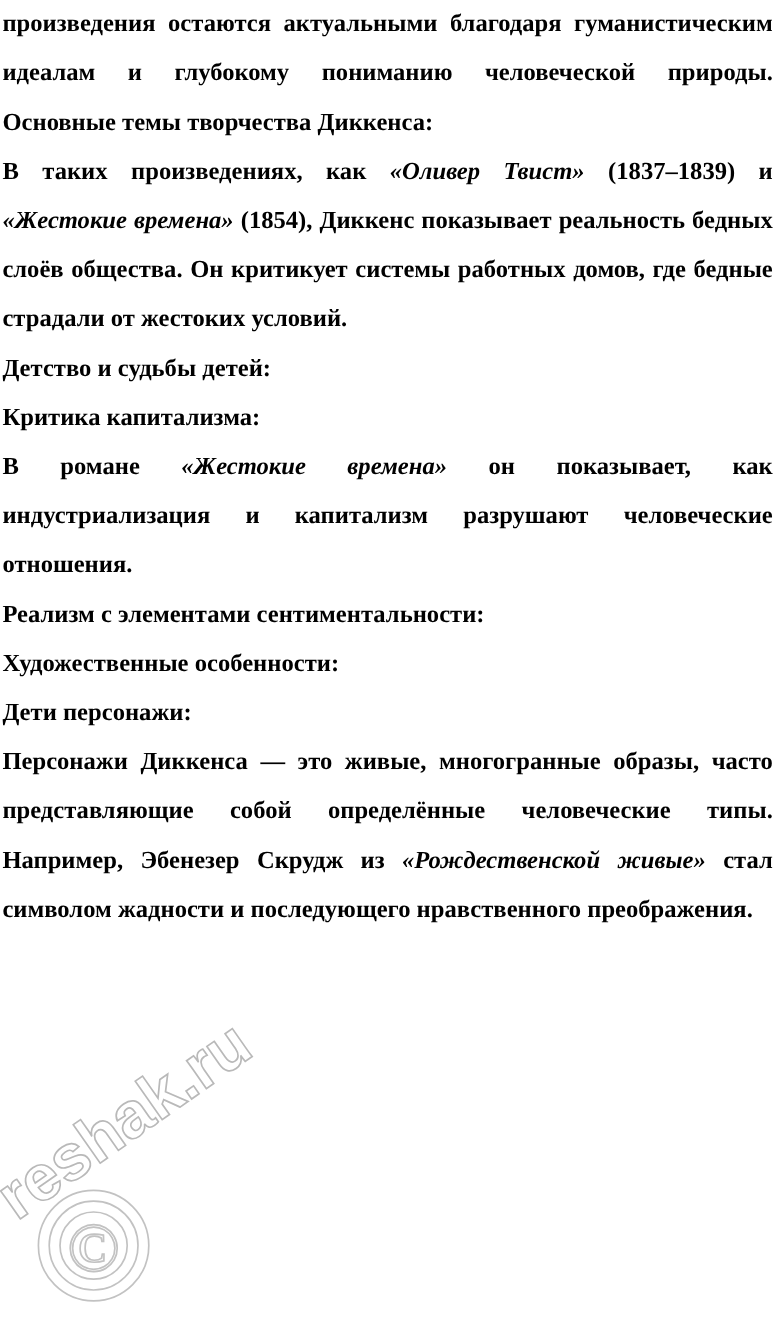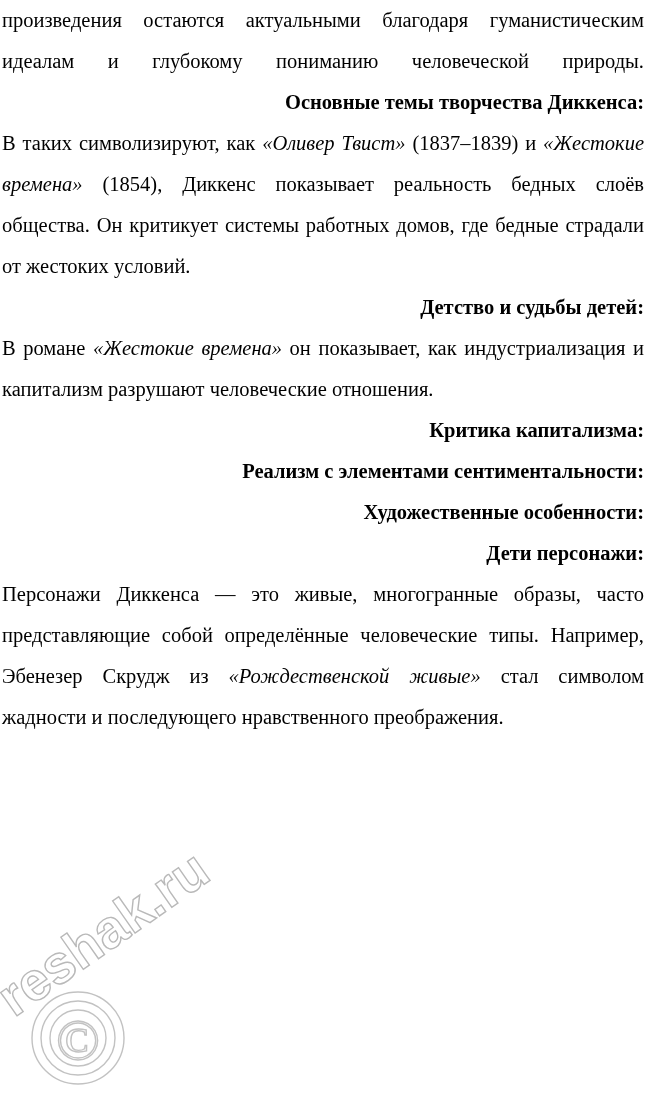--- a/index.html
+++ b/index.html
@@ -34,26 +34,26 @@
     font-size: 20.5px;
     line-height: 41px;
     text-align: justify;
     text-justify: inter-word;
     -webkit-hyphens: none;
     hyphens: none;
     white-space: normal;
   }
 
   .block.para {
-    font-weight: normal;
+    font-weight: bold;
   }
 
   .block.heading {
     font-weight: bold;
-    text-align: right;
+    text-align: left;
   }
 
   
   .block.force-justify {
     text-align-last: justify;
   }
 
   .block.last-natural {
     text-align-last: left;
   }
@@ -124,32 +124,32 @@
 
     <p class="block para force-justify">
       <span>произведения остаются актуальными благодаря гуманистическим идеалам и глубокому пониманию человеческой природы.</span>
     </p>
 
     <p class="block heading">
       <span>Основные темы творчества Диккенса:</span>
     </p>
 
 
-    <p class="block para last-natural"><span>В таких символизируют, как </span><span class="it">«Оливер Твист»</span><span> (1837–1839) и </span><span class="it">«Жестокие времена»</span><span> (1854), Диккенс показывает реальность бедных слоёв общества. Он критикует системы работных домов, где бедные страдали от жестоких условий.</span></p>
+    <p class="block para last-natural"><span>В таких произведениях, как </span><span class="it">«Оливер Твист»</span><span> (1837–1839) и </span><span class="it">«Жестокие времена»</span><span> (1854), Диккенс показывает реальность бедных слоёв общества. Он критикует системы работных домов, где бедные страдали от жестоких условий.</span></p>
 
     <p class="block heading">
       <span>Детство и судьбы детей:</span>
     </p>
 
 
-    <p class="block para last-natural"><span>В романе </span><span class="it">«Жестокие времена»</span><span> он показывает, как индустриализация и капитализм разрушают человеческие отношения.</span></p>
-
     <p class="block heading">
       <span>Критика капитализма:</span>
     </p>
+
+    <p class="block para last-natural"><span>В романе </span><span class="it">«Жестокие времена»</span><span> он показывает, как индустриализация и капитализм разрушают человеческие отношения.</span></p>
 
 
 
     <p class="block heading">
       <span>Реализм с элементами сентиментальности:</span>
     </p>
 
     <p class="block heading">
       <span>Художественные особенности:</span>
     </p>

